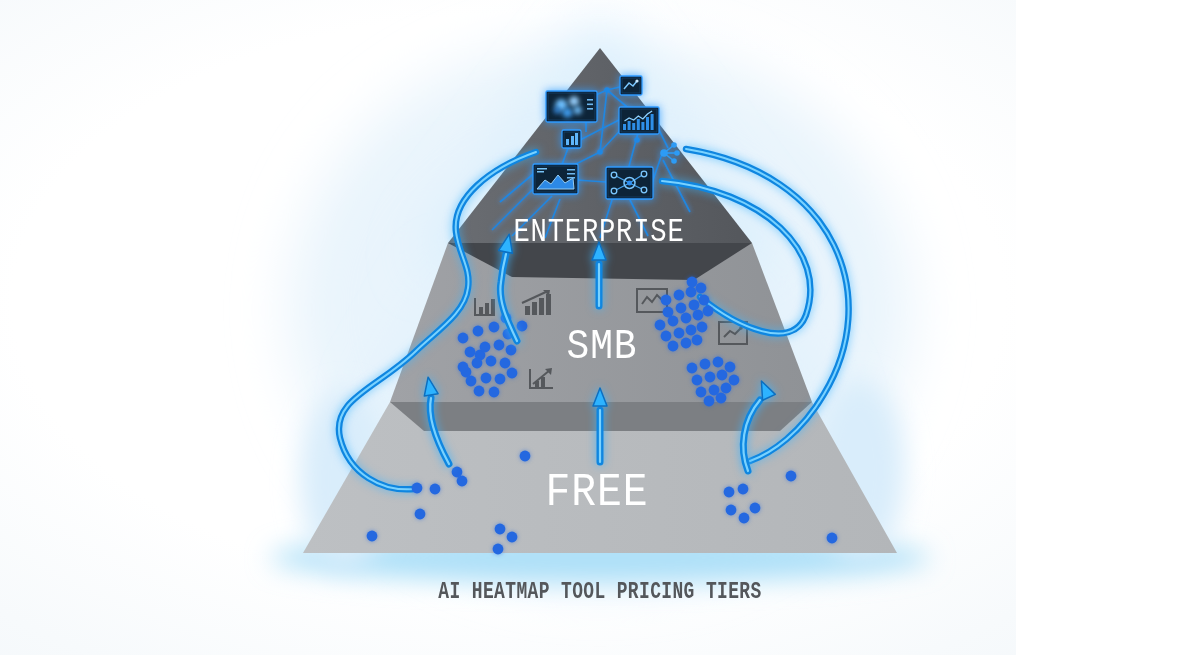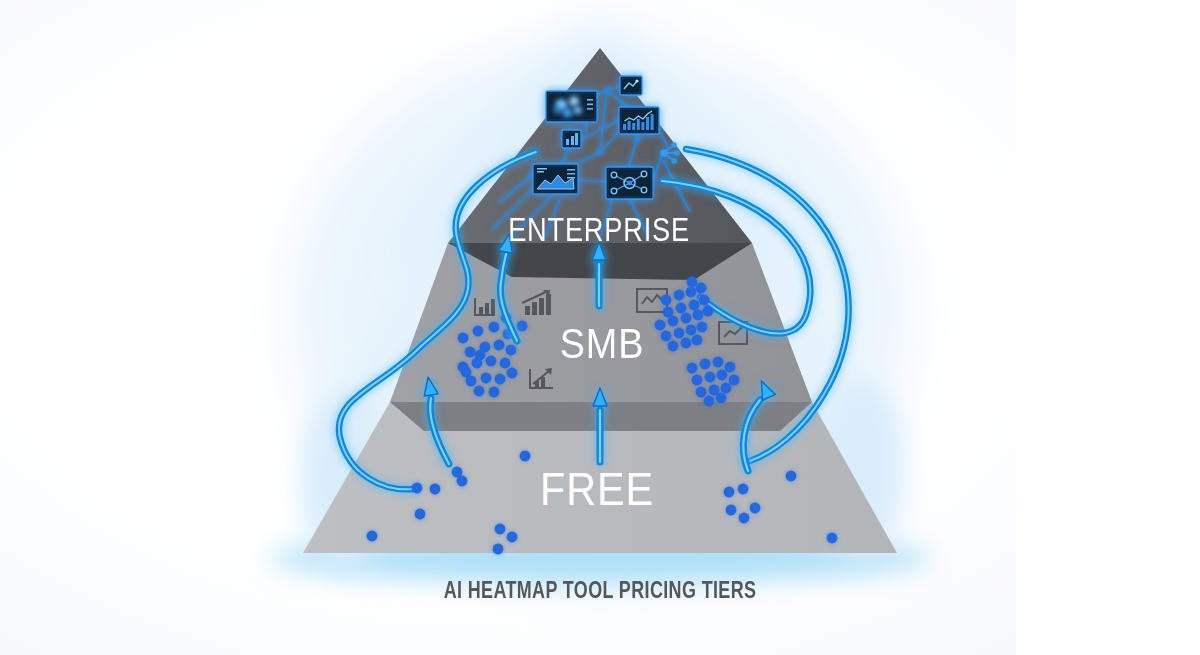--- a/index.html
+++ b/index.html
@@ -1,18 +1,18 @@
 <!DOCTYPE html>
 <html><head>
 <meta charset="utf-8">
 <style>
   html,body{margin:0;padding:0;background:#ffffff;}
   .stage{
     position:relative;width:1016px;height:655px;overflow:hidden;
-    font-family:Liberation Sans, sans-serif;
+    font-family:Liberation Mono, monospace;
     background:radial-gradient(ellipse 900px 520px at 50% 46%, #ffffff 55%, #f7fafc 82%, #f3f7fa 100%);
   }
   svg{position:absolute;left:0;top:0;}
   .web{filter:drop-shadow(0 0 2.5px rgba(64,156,255,.95));}
   .screen-group{filter:drop-shadow(0 0 4px rgba(47,155,255,.85));}
   .loops-group{filter:drop-shadow(0 0 5px rgba(60,180,255,.7));}
   .arrows-group{filter:drop-shadow(0 0 5px rgba(60,180,255,.85));}
   .dots-group{filter:drop-shadow(0 0 2px rgba(36,104,224,.55));}
   .tier-label{fill:#ffffff;}
   .caption-text{fill:#54575b;font-weight:700;letter-spacing:.5px;}

